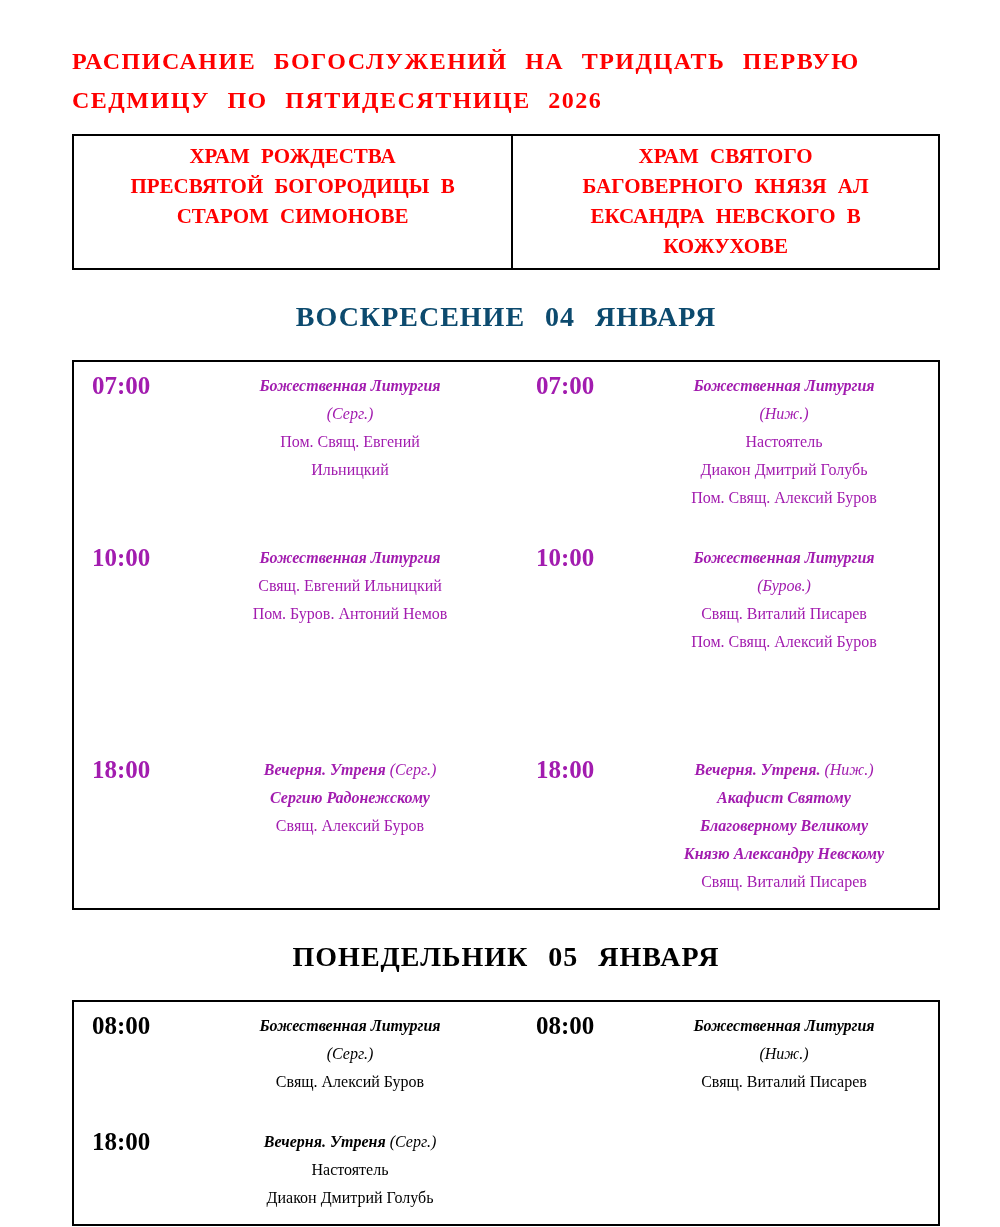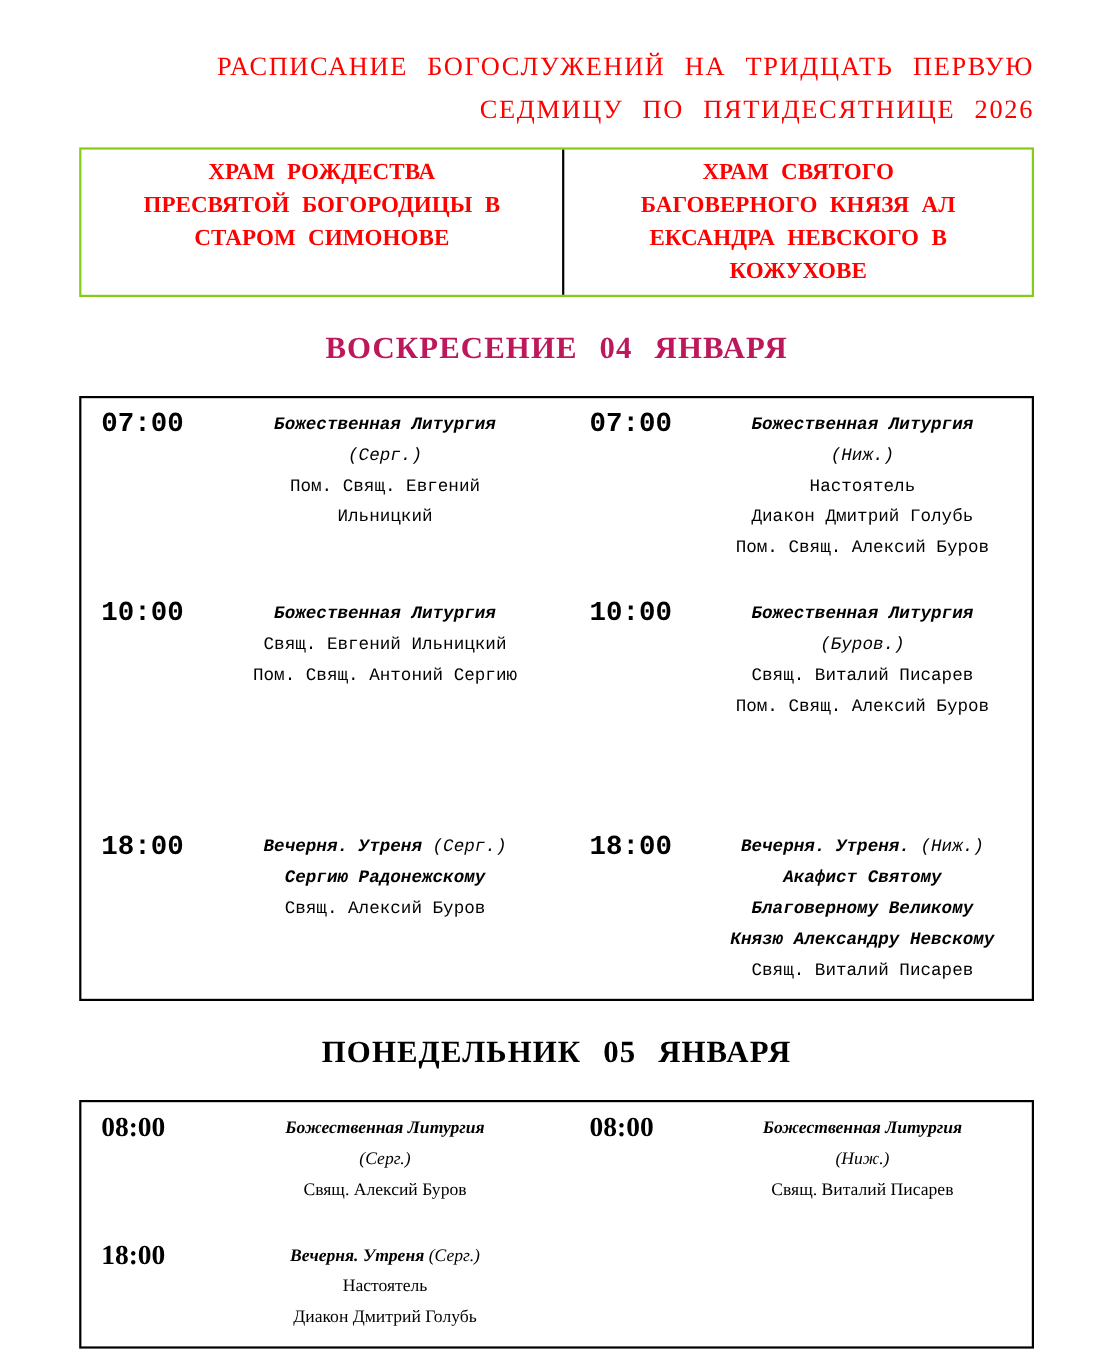--- a/index.html
+++ b/index.html
@@ -4,44 +4,44 @@
 <style>
   html, body { margin:0; padding:0; }
   body {
     width:1000px; height:1227px; background:#ffffff;
     font-family:"Liberation Serif", serif; color:#000000;
     overflow:hidden;
   }
   .doc { padding:42px 60px 0 72px; }
 
   .title {
-    color:#ff0000; font-weight:normal; text-align:right;
+    color:#ff0000; font-weight:bold; text-align:left;
     font-size:24px; line-height:39px; letter-spacing:1.5px; word-spacing:10px;
     white-space:pre-line; margin:0 0 14px 0;
   }
 
   .church-table {
     display:grid; grid-template-columns:50.6% 49.4%;
-    border:2px solid #84cc16;
+    border:2px solid #000000;
   }
   .church-cell {
     color:#ff0000; font-weight:bold; text-align:center;
     font-size:21px; line-height:30px; word-spacing:6px;
     white-space:pre-line; padding:5px 6px 7px 6px;
   }
   .church-cell + .church-cell { border-left:2px solid #000;font-family:Liberation Serif, serif; }
 
   .day-heading {
     font-weight:bold; text-align:center; font-size:28px; line-height:34px;
     letter-spacing:1px; word-spacing:12px; margin:30px 0 26px 0;
   }
-  .day-heading.red { color:#be185d; }
+  .day-heading.red { color:#0c4a6e; }
 
   .schedule-table { border:2px solid #000; padding:10px 2px 12px 10px; }
-  .schedule-table.red { color:#000000;font-family:Liberation Mono, monospace; }
+  .schedule-table.red { color:#a21caf; }
 
   .srow {
     display:grid; grid-template-columns:88px 356px 104px 1fr;
     align-items:start;
   }
   .srow.gap-sm { margin-bottom:32px; }
   .srow.gap-lg { margin-bottom:100px; }
 
   .time { font-weight:bold; font-size:25px; line-height:28px; padding-left:8px; }
   .desc { text-align:center; font-size:16px; line-height:28px; }
@@ -87,21 +87,21 @@
         <div class="line">Диакон Дмитрий Голубь</div>
         <div class="line">Пом. Свящ. Алексий Буров</div>
       </div>
     </div>
 
     <div class="srow gap-lg">
       <div class="time">10:00</div>
       <div class="desc">
         <div class="line bi">Божественная Литургия</div>
         <div class="line">Свящ. Евгений Ильницкий</div>
-        <div class="line">Пом. Свящ. Антоний Сергию</div>
+        <div class="line">Пом. Буров. Антоний Немов</div>
       </div>
       <div class="time">10:00</div>
       <div class="desc">
         <div class="line bi">Божественная Литургия</div>
         <div class="line it">(Буров.)</div>
         <div class="line">Свящ. Виталий Писарев</div>
         <div class="line">Пом. Свящ. Алексий Буров</div>
       </div>
     </div>
 

